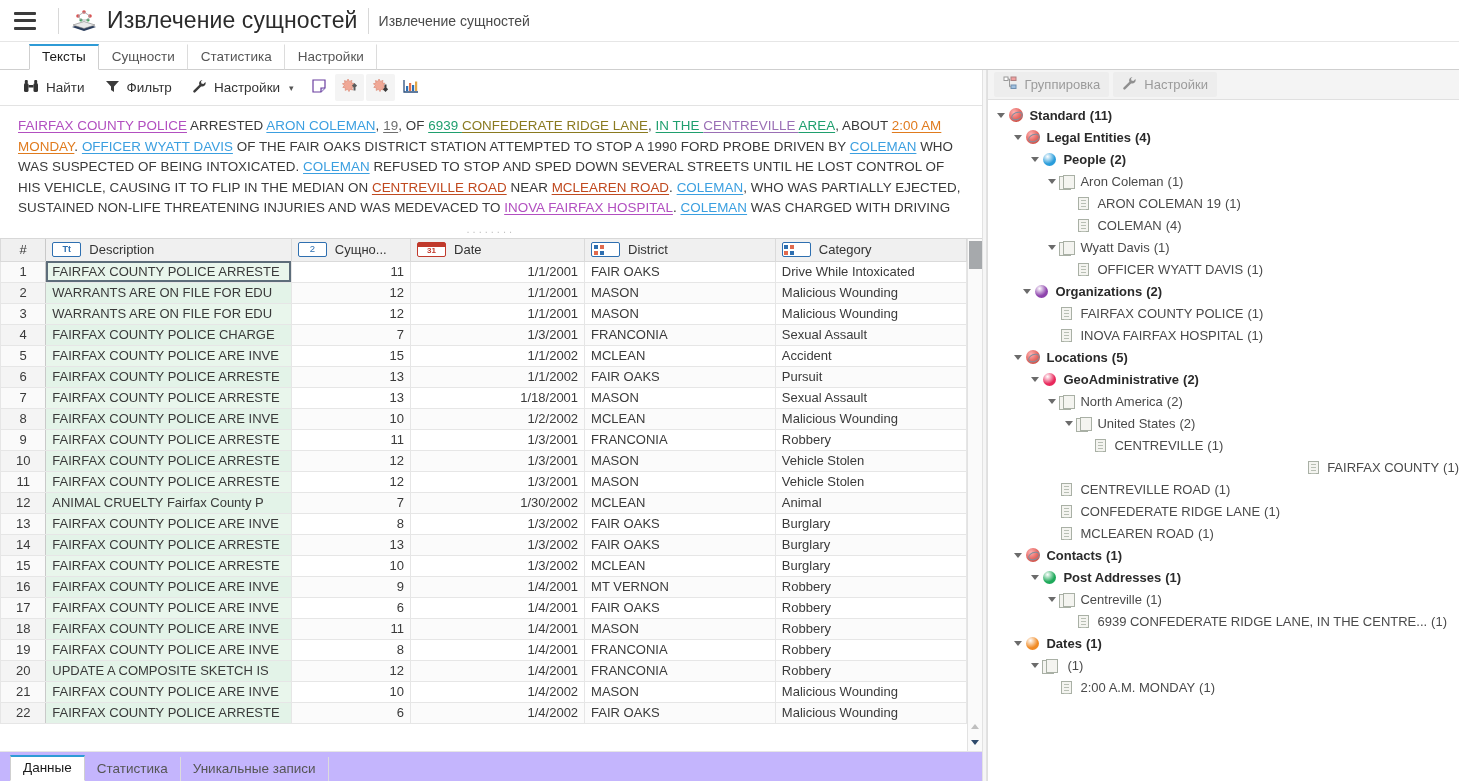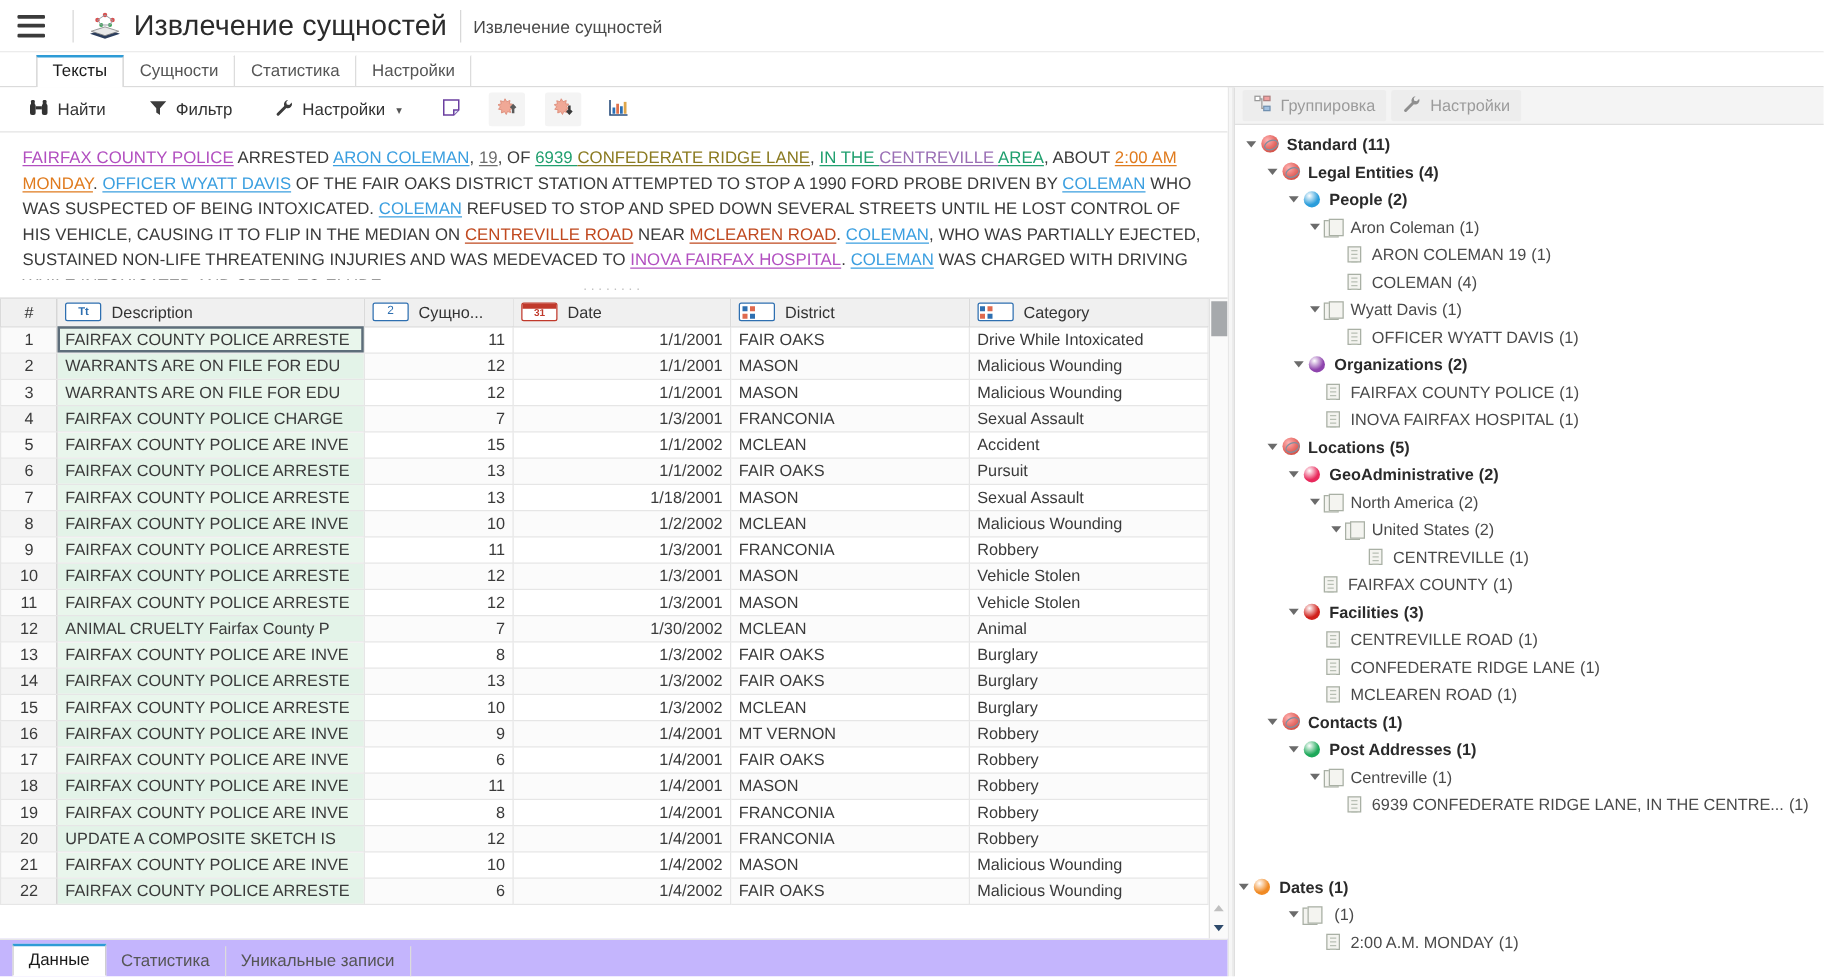--- a/index.html
+++ b/index.html
@@ -89,21 +89,21 @@
     display: flex; flex-direction: column;
     background: #fff;
     border-left: 1px solid #dfdfdf;
   }
 
   
   .toolbar {
     height: 36px;
     display: flex; align-items: center;
     padding-left: 14px;
-    gap: 16px;
+    gap: 2px;
     border-bottom: 1px solid #e3e3e3;
     background: #fff;
   }
   .tbtn {
     display: flex; align-items: center; gap: 7px;
     padding: 4px 9px;
     font-size: 13.5px; color: #333;
     border-radius: 2px;
     cursor: pointer;
     white-space: nowrap;
@@ -768,21 +768,21 @@
           <span class="tcount">(1)</span>
         </div>
         <div class="tnode" style="padding-left: 74px;">
           <span class="twist"></span>
           <span class="ticon">
             <span class="doc"></span>
           </span>
           <span class="tlabel">OFFICER WYATT DAVIS</span>
           <span class="tcount">(1)</span>
         </div>
-        <div class="tnode" style="padding-left: 44px;">
+        <div class="tnode" style="padding-left: 32px;">
           <span class="twist">
             <i class="t"></i>
           </span>
           <span class="ticon">
             <span class="sphere" style="background: radial-gradient(circle at 35% 28%, rgb(255, 255, 255) 0%, rgb(142, 68, 173) 58%, rgb(142, 68, 173) 100%);"></span>
           </span>
           <span class="tlabel bold">Organizations</span>
           <span class="tcount bold">(2)</span>
         </div>
         <div class="tnode" style="padding-left: 57px;">
@@ -842,37 +842,27 @@
           <span class="tcount">(2)</span>
         </div>
         <div class="tnode" style="padding-left: 91px;">
           <span class="twist"></span>
           <span class="ticon">
             <span class="doc"></span>
           </span>
           <span class="tlabel">CENTREVILLE</span>
           <span class="tcount">(1)</span>
         </div>
-        <div class="tnode" style="padding-left: 55px;">
+        <div class="tnode" style="padding-left: 120px; justify-content: flex-end;">
           <span class="twist"></span>
           <span class="ticon">
             <span class="doc"></span>
           </span>
           <span class="tlabel">FAIRFAX COUNTY</span>
           <span class="tcount">(1)</span>
-        </div>
-        <div class="tnode" style="padding-left: 40px;">
-          <span class="twist">
-            <i class="t"></i>
-          </span>
-          <span class="ticon">
-            <span class="sphere" style="background: radial-gradient(circle at 35% 28%, rgb(255, 255, 255) 0%, rgb(208, 33, 28) 58%, rgb(208, 33, 28) 100%);"></span>
-          </span>
-          <span class="tlabel bold">Facilities</span>
-          <span class="tcount bold">(3)</span>
         </div>
         <div class="tnode" style="padding-left: 57px;">
           <span class="twist"></span>
           <span class="ticon">
             <span class="doc"></span>
           </span>
           <span class="tlabel">CENTREVILLE ROAD</span>
           <span class="tcount">(1)</span>
         </div>
         <div class="tnode" style="padding-left: 57px;">
@@ -922,21 +912,21 @@
           <span class="tcount">(1)</span>
         </div>
         <div class="tnode" style="padding-left: 74px;">
           <span class="twist"></span>
           <span class="ticon">
             <span class="doc"></span>
           </span>
           <span class="tlabel">6939 CONFEDERATE RIDGE LANE, IN THE CENTRE...</span>
           <span class="tcount far">(1)</span>
         </div>
-        <div class="tnode" style=" margin-top: 44px;">
+        <div class="tnode" style="padding-left: 23px;">
           <span class="twist">
             <i class="t"></i>
           </span>
           <span class="ticon">
             <span class="sphere" style="background: radial-gradient(circle at 35% 28%, rgb(255, 255, 255) 0%, rgb(240, 138, 36) 58%, rgb(240, 138, 36) 100%);"></span>
           </span>
           <span class="tlabel bold">Dates</span>
           <span class="tcount bold">(1)</span>
         </div>
         <div class="tnode" style="padding-left: 40px;">

